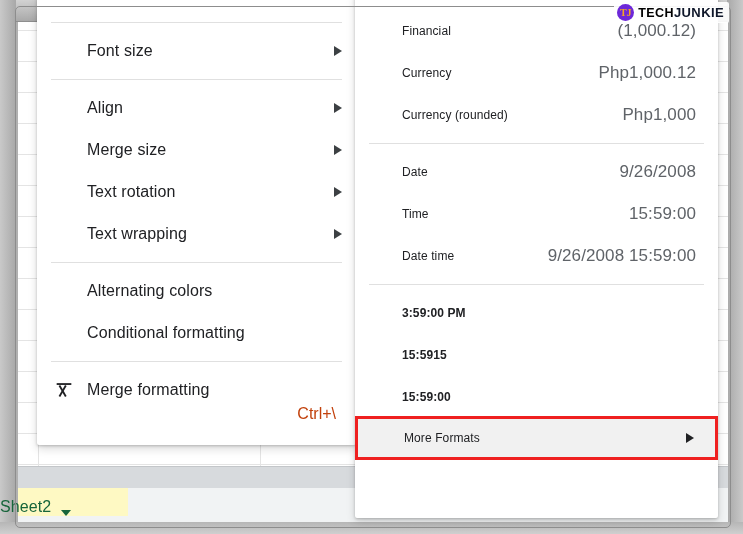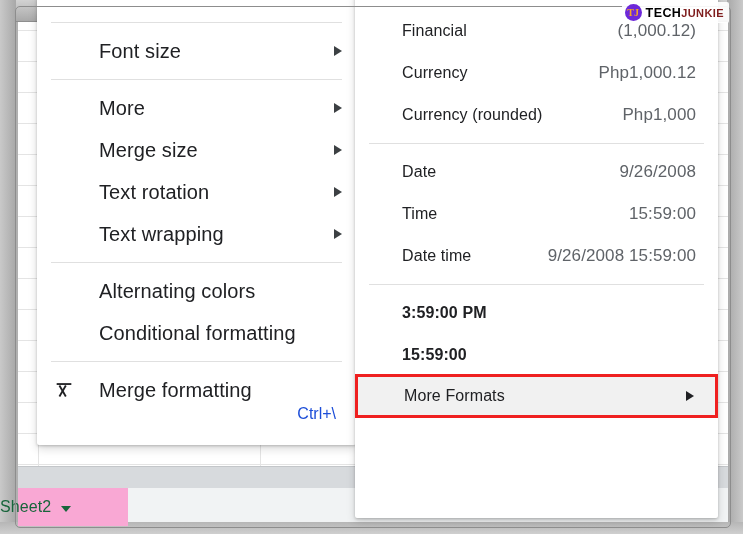--- a/index.html
+++ b/index.html
@@ -65,23 +65,23 @@
   .tabbar-sep {
     position: absolute; left: 18px; top: 466px; width: 710px; height: 22px;
     background: #d7dadd;
     border-top: 1px solid #c3c6c9;
   }
   .tabbar {
     position: absolute; left: 18px; top: 488px; width: 710px; height: 34px;
     background: #f1f3f4;
   }
   .sheet-tab {
-    position: absolute; left: 0px; top: 0px; width: 110px; height: 38px;
-    background: #f9a8d4;
-    display: flex; align-items: center;
+    position: absolute; left: 0px; top: 0px; width: 110px; height: 28px;
+    background: #fef9c3;
+    display: flex; align-items: flex-end;
     padding-left: 10px;
   }
   .sheet-tab-label {
     font-size: 16px;
     color: #17653b;
     font-weight: 500;
     letter-spacing: .1px;
     margin-left: -28px;
   }
   .tab-caret {
@@ -112,29 +112,28 @@
   .menu-item {
     position: relative;
     display: flex;
     align-items: center;
     height: 42px;
     padding: 0 14px 0 50px;
     cursor: default;
     white-space: nowrap;
   }
   .menu-item .label {
-    font-size: 20px;
+    font-size: 16px;
     color: #202124;
     letter-spacing: .1px;
-    margin-left: 12px;
   }
   .menu-item .accel {
     margin-left: auto;
     font-size: 16px;
-    color: #1d4ed8;
+    color: #c2410c;
     padding-right: 6px;
     margin-top: 48px;
   }
   .menu-item .arrow {
     margin-left: auto;
     width: 0; height: 0;
     border-top: 5px solid transparent;
     border-bottom: 5px solid transparent;
     border-left: 8px solid #3c4043;
   }
@@ -154,21 +153,21 @@
   
   .fmt-item {
     position: relative;
     display: flex;
     align-items: center;
     height: 42px;
     padding: 0 22px 0 47px;
     white-space: nowrap;
   }
   .fmt-item .fname {
-    font-size: 16px;
+    font-size: 12px;
     color: #202124;
     letter-spacing: .1px;
     text-align: center;
   }
   .fmt-item .fsample {
     margin-left: auto;
     font-size: 17px;
     color: #5f6368;
     letter-spacing: .1px;
   }
@@ -205,21 +204,21 @@
   .wm-badge {
     width: 17px; height: 17px; border-radius: 50%;
     background: #6d28d9;
     color: #f5a623;
     font-size: 10px; font-weight: bold;
     display: flex; align-items: center; justify-content: center;
     margin-right: 4px;
     font-family: "Liberation Serif", serif;
   }
   .wm-tech { color: #000000; font-size: 12.5px; font-weight: bold; letter-spacing: .4px; }
-  .wm-junkie { color: #7f1d1d; font-size: 11px; font-weight: bold; letter-spacing: .4px; }
+  .wm-junkie { color: #0f172a; font-size: 13px; font-weight: bold; letter-spacing: .4px; }
 </style>
 </head>
 <body>
 
 <div id="screen">
 
   <div class="frame-top"></div>
   <div class="frame-left"></div>
   <div class="frame-right"></div>
   <div class="frame-bottom"></div>
@@ -259,21 +258,21 @@
     <div class="menu-sep" style="margin-top:30px"></div>
 
     <div class="menu-item">
       <span class="label">Font size</span>
       <span class="arrow"></span>
     </div>
 
     <div class="menu-sep"></div>
 
     <div class="menu-item">
-      <span class="label">More</span>
+      <span class="label">Align</span>
       <span class="arrow"></span>
     </div>
 
     <div class="menu-item">
       <span class="label">Merge size</span>
       <span class="arrow"></span>
     </div>
 
     <div class="menu-item">
       <span class="label">Text rotation</span>
@@ -346,20 +345,23 @@
       <span class="fsample">9/26/2008 15:59:00</span>
     </div>
 
 
     <div class="menu-sep"></div>
 
     <div class="fmt-item plain">
       <span class="fname">3:59:00 PM</span>
     </div>
 
+    <div class="fmt-item plain">
+      <span class="fname">15:5915</span>
+    </div>
 
     <div class="fmt-item plain">
       <span class="fname">15:59:00</span>
     </div>
 
     <div class="fmt-item" id="more-formats-row">
       <span class="fname">More Formats</span>
       <span class="arrow"></span>
     </div>
   </div>

